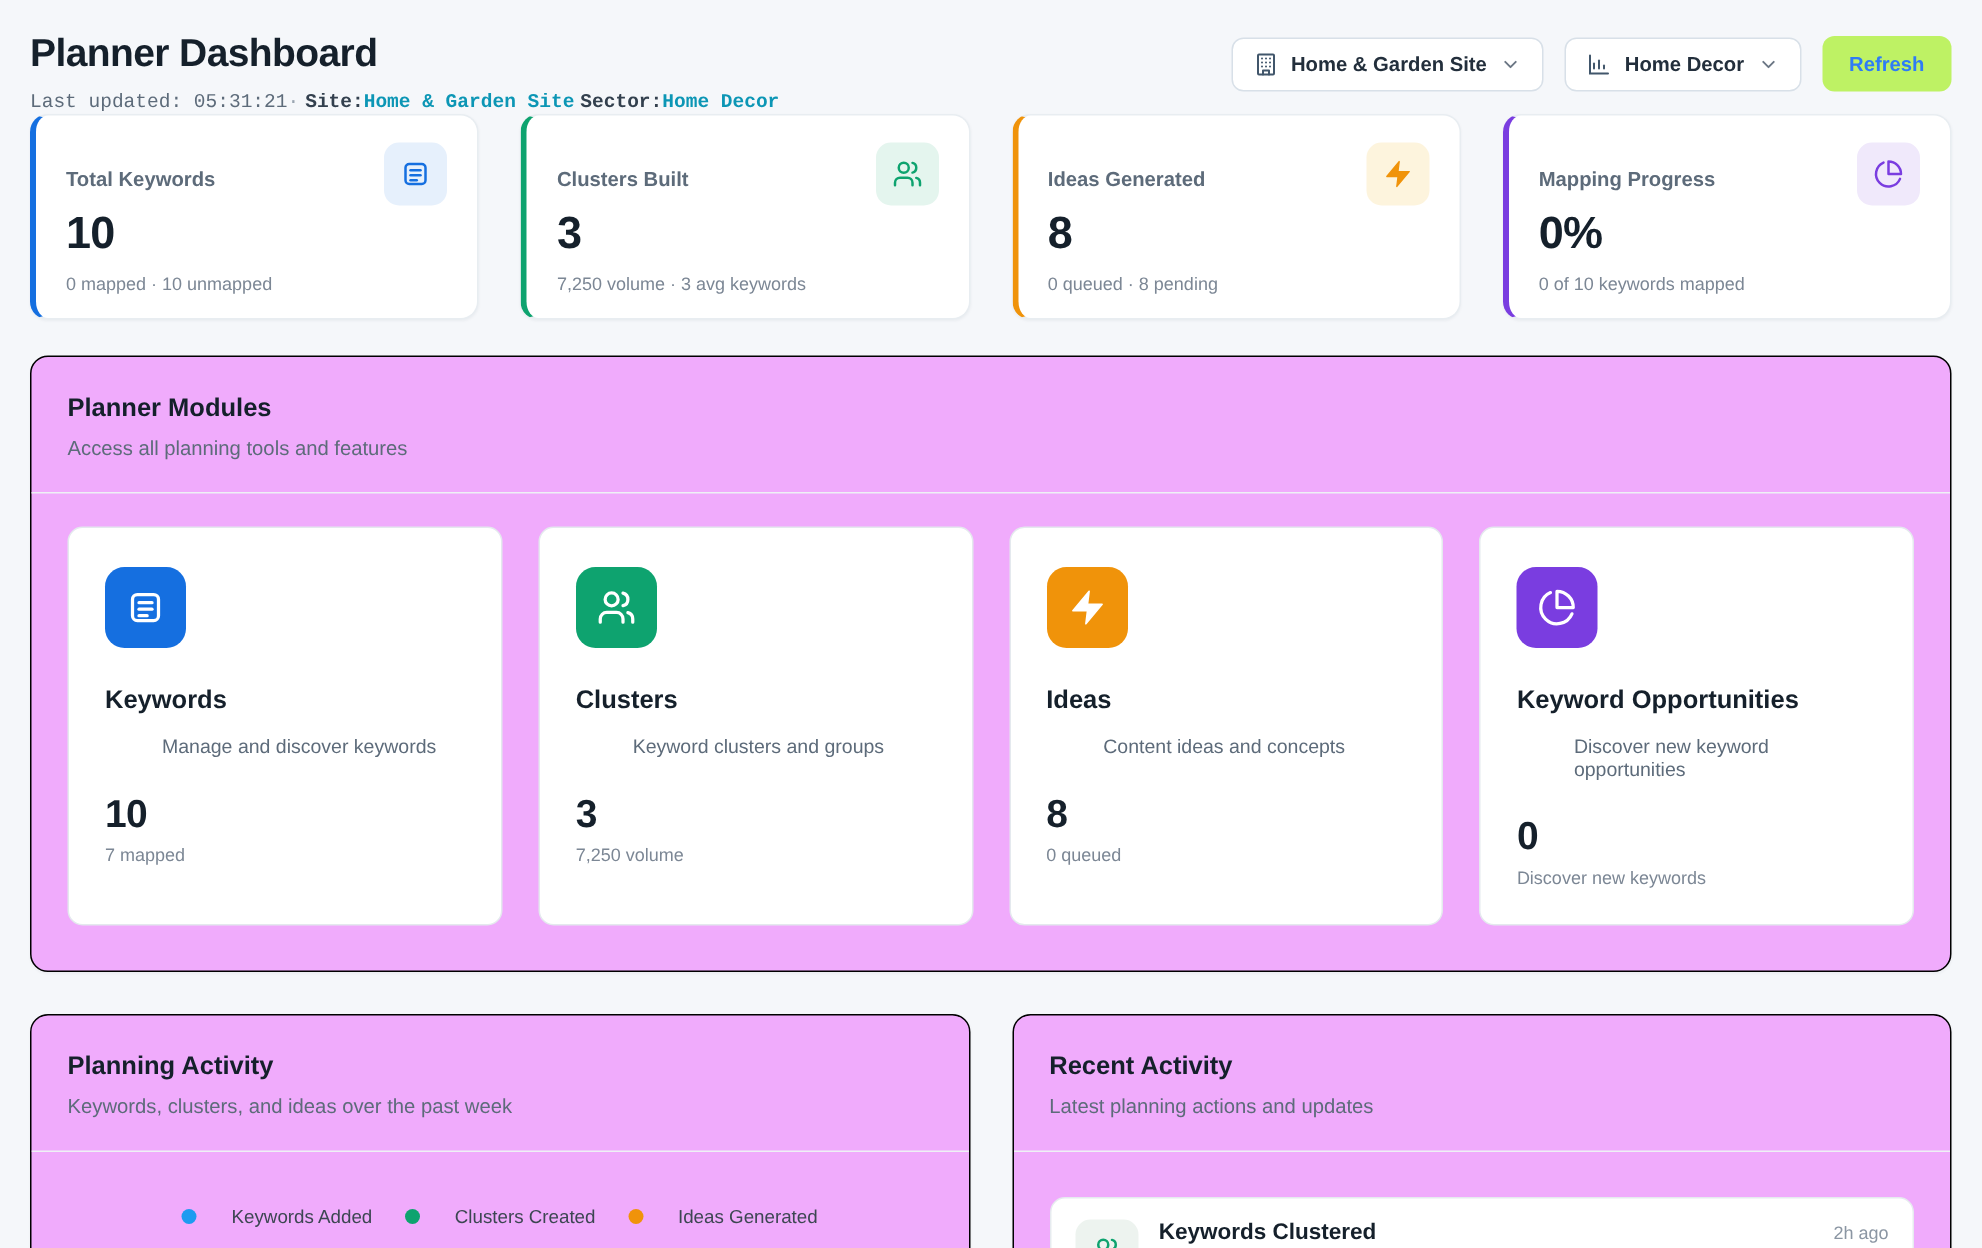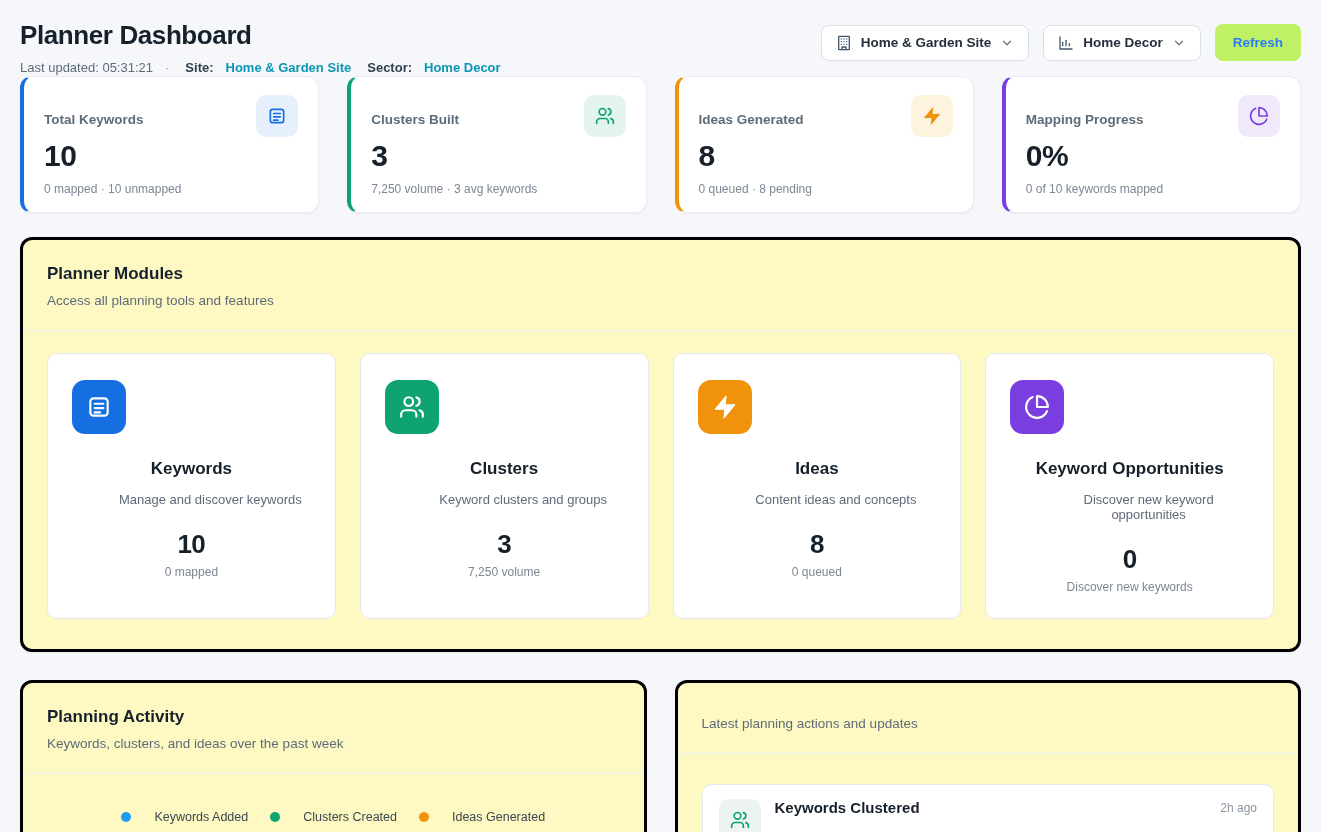--- a/index.html
+++ b/index.html
@@ -7,21 +7,21 @@
   body {
     font-family:"Liberation Sans", sans-serif;
     background:#f5f7fa;
     color:#18222e;
   }
   .page { padding:20px 20px 0; }
 
   
   .header { display:flex; justify-content:space-between; align-items:flex-start; margin-bottom:1px; }
   .h-title { font-size:26px; font-weight:800; letter-spacing:-0.4px; color:#15202b; }
-  .h-sub { margin-top:9px; font-size:13px; color:#5d6b7a; display:flex; gap:12px; align-items:center; }
+  .h-sub { margin-top:9px; font-size:13px; color:#5d6b7a; display:flex; gap:0; align-items:center;font-family:Liberation Mono, monospace; }
   .h-sub .dot { color:#9aa5b1; }
   .h-sub .lbl { color:#33404e; font-weight:700; margin-left:4px; }
   .h-sub .link { color:#0c96b5; font-weight:700; text-decoration:none; cursor:pointer; }
   .h-controls { display:flex; gap:14px; align-items:center; padding-top:4px; }
   .dropdown {
     display:flex; align-items:center; gap:9px;
     background:#fff; border:1px solid #d8e0e8; border-radius:8px;
     padding:9px 14px; font-size:13.5px; font-weight:700; color:#232f3c;
     font-family:inherit; cursor:pointer;
   }
@@ -46,30 +46,30 @@
   .stat-value { font-size:30px; font-weight:800; letter-spacing:-0.5px; margin-top:2px; color:#15202b; }
   .stat-sub { font-size:12px; color:#7c8795; margin-top:9px; }
 
   .acc-blue   { --accent:#156fe0; --accent-bg:#e6f0fc; }
   .acc-green  { --accent:#0ea36f; --accent-bg:#e4f5ee; }
   .acc-orange { --accent:#f0930a; --accent-bg:#fdf4dd; }
   .acc-purple { --accent:#7a3de0; --accent-bg:#f0e9fb; }
 
   
   .panel {
-    background:#fef9c3; border:3px solid #000000; border-radius:12px;
+    background:#f0abfc; border:1px solid #000000; border-radius:12px;
     box-shadow:0 1px 2px rgba(16,30,54,.04);
   }
   .panel-head { padding:24px 24px 22px; border-bottom:1px solid #eef1f5; }
   .panel-title { font-size:17px; font-weight:800; color:#15202b; }
   .panel-sub { font-size:13.5px; color:#5d6b7a; margin-top:9px; }
 
   
   .panel-modules { margin-bottom:28px; }
-  .modules { display:grid; grid-template-columns:repeat(4,1fr); gap:24px; padding:22px 24px 30px;text-align:center; }
+  .modules { display:grid; grid-template-columns:repeat(4,1fr); gap:24px; padding:22px 24px 30px; }
   .module-card { border:1px solid #e4e9ee; border-radius:10px; padding:26px 24px 24px; background:#fff; cursor:pointer; }
   .module-icon {
     width:54px; height:54px; border-radius:13px; color:#fff;
     display:flex; align-items:center; justify-content:center; margin-bottom:25px;
     background:var(--accent);
   }
   .module-icon svg { width:26px; height:26px; }
   .module-title { font-size:17px; font-weight:800; color:#15202b; }
   .module-desc { font-size:13px; color:#5d6b7a; margin-top:13px;margin-left:38px; }
   .module-value { font-size:26px; font-weight:800; letter-spacing:-0.5px; margin-top:22px; color:#15202b; }
@@ -219,21 +219,21 @@
           <svg viewBox="0 0 24 24" fill="none" stroke="currentColor" stroke-width="2" stroke-linecap="round">
               <rect x="4" y="4" width="16" height="16" rx="3"></rect>
               <line x1="8" y1="9" x2="16" y2="9"></line>
               <line x1="8" y1="13" x2="16" y2="13"></line>
               <line x1="8" y1="17" x2="13" y2="17"></line>
             </svg>
         </div>
         <div class="module-title">Keywords</div>
         <div class="module-desc">Manage and discover keywords</div>
         <div class="module-value">10</div>
-        <div class="module-sub">0 mapped</div>
+        <div class="module-sub">7 mapped</div>
       </div>
 
       <div class="module-card acc-green">
         <div class="module-icon">
           <svg viewBox="0 0 24 24" fill="none" stroke="currentColor" stroke-width="2" stroke-linecap="round" stroke-linejoin="round">
               <path d="M16 21v-2a4 4 0 0 0-4-4H6a4 4 0 0 0-4 4v2"></path>
               <circle cx="9" cy="7" r="4"></circle>
               <path d="M22 21v-2a4 4 0 0 0-3-3.87"></path>
               <path d="M16 3.13a4 4 0 0 1 0 7.75"></path>
             </svg>
@@ -293,20 +293,21 @@
             <span class="legend-dot" style="background:#f0930a"></span>
             <span>Ideas Generated</span>
           </div>
         </div>
 
       </div>
     </div>
 
     <div class="panel">
       <div class="panel-head">
+        <div class="panel-title">Recent Activity</div>
         <div class="panel-sub">Latest planning actions and updates</div>
       </div>
       <div class="ra-body">
         <div class="ra-item">
           <div class="ra-icon">
             <svg viewBox="0 0 24 24" fill="none" stroke="currentColor" stroke-width="2" stroke-linecap="round" stroke-linejoin="round">
                 <path d="M16 21v-2a4 4 0 0 0-4-4H6a4 4 0 0 0-4 4v2"></path>
                 <circle cx="9" cy="7" r="4"></circle>
                 <path d="M22 21v-2a4 4 0 0 0-3-3.87"></path>
                 <path d="M16 3.13a4 4 0 0 1 0 7.75"></path>

